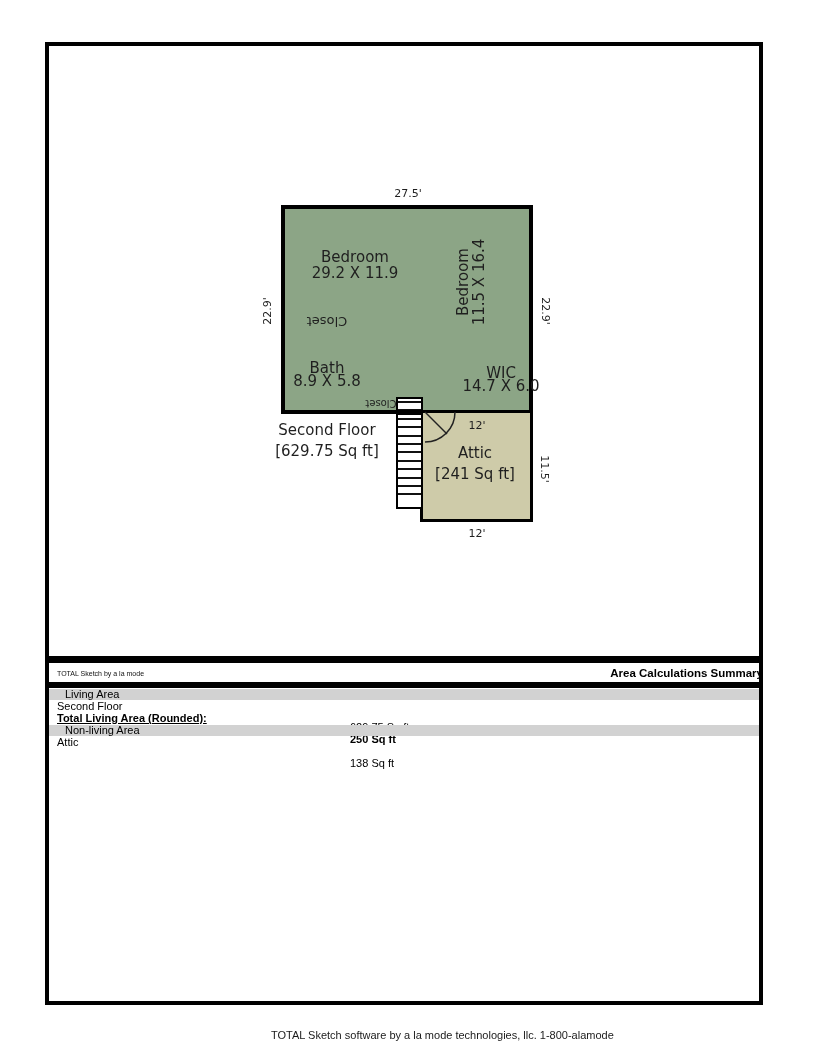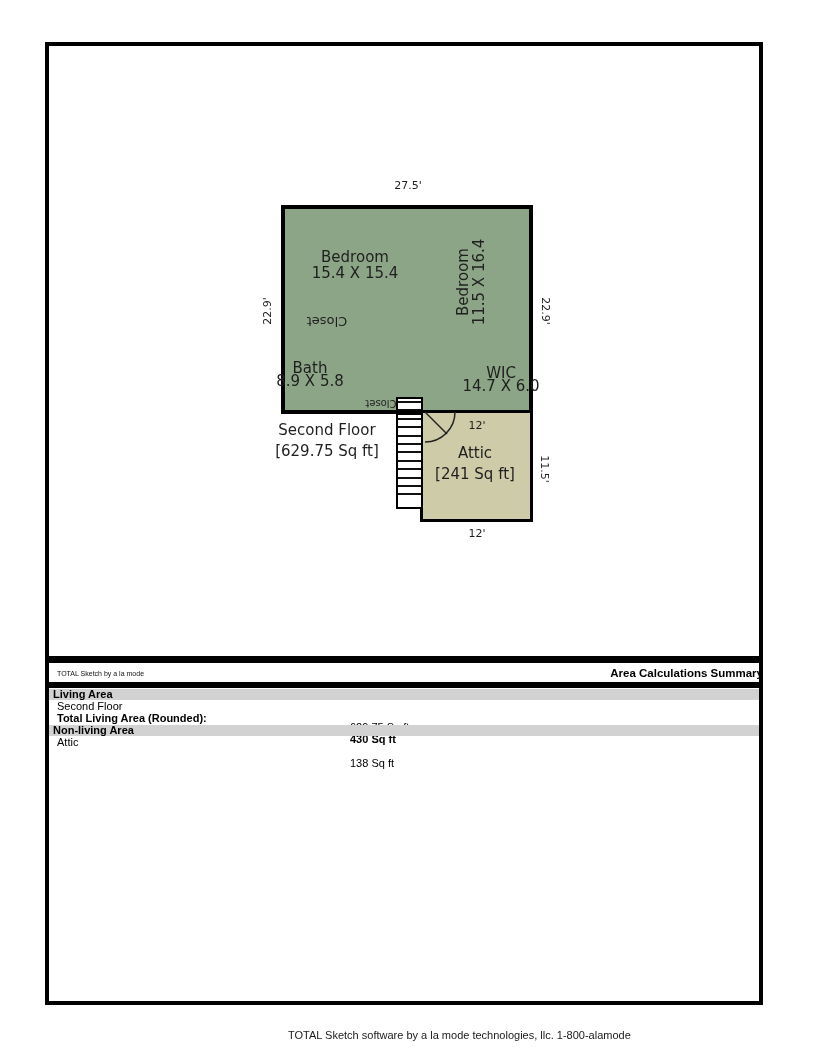--- a/index.html
+++ b/index.html
@@ -35,33 +35,33 @@
   .big-lbl{font-size:15px;line-height:21px;}
 
   
   .rule{left:45px;width:718px;background:#000;}
   .rule-1{top:656px;height:7px;}
   .rule-2{top:682px;height:6px;}
   .summary-brand{left:57px;top:670px;font-family:"Liberation Sans",sans-serif;font-size:7px;color:#111;}
   .summary-title{left:45px;top:667px;width:718px;text-align:right;font-family:"Liberation Sans",sans-serif;
     font-size:11.5px;font-weight:bold;color:#000;}
   .tband{left:49px;width:710px;height:11px;background:#d2d2d2;font-family:"Liberation Sans",sans-serif;
-    font-size:11px;font-weight:bold;line-height:11px;padding-left:4px;box-sizing:border-box;color:#000;}
+    font-size:11px;font-weight:normal;line-height:11px;padding-left:16px;box-sizing:border-box;color:#000;}
   .trow{left:49px;width:710px;height:11px;font-family:"Liberation Sans",sans-serif;font-size:11px;line-height:11px;
     padding-left:8px;box-sizing:border-box;color:#000;}
   .trow .tvalue{position:absolute;left:301px;top:4px;margin-top:17px;}
   .bold{font-weight:bold;}
   .band-living{top:689px;}
   .row-secondfloor{top:701px;}
-  .row-total{top:713px;}
+  .row-total{top:713px;text-decoration:underline;}
   .band-nonliving{top:725px;}
   .row-attic{top:737px;}
 
   
-  .page-footer{left:288px;top:1029px;font-family:"Liberation Sans",sans-serif;font-size:11px;color:#1a1a1a;white-space:nowrap;text-align:center;}
+  .page-footer{left:271px;top:1029px;font-family:"Liberation Sans",sans-serif;font-size:11px;color:#1a1a1a;white-space:nowrap;text-align:center;}
 </style>
 </head>
 <body>
 
 <div class="abs page-border"></div>
 
 <div>
 
   <div class="abs room second-floor-rect"></div>
 
@@ -70,37 +70,37 @@
   <div class="abs stair-shaft">
     <div class="stair-treads"></div>
     <div class="stair-wall"></div>
   </div>
 
   <svg class="abs door-svg" viewBox="0 0 60 50">
     <path d="M 10 6 L 32 28" stroke="#222" stroke-width="1.5" fill="none"></path>
     <path d="M 40 6 A 30 30 0 0 1 10 36" stroke="#222" stroke-width="1.5" fill="none"></path>
   </svg>
 
-  <div class="lbl dim" style="left:408px;top:185px;">27.5'</div>
+  <div class="lbl dim" style="left:408px;top:193px;">27.5'</div>
   <div class="lbl dim rot-ccw" style="left:267px;top:311px;">22.9'</div>
   <div class="lbl dim rot-cw" style="left:545px;top:311px;">22.9'</div>
   <div class="lbl dim" style="left:477px;top:425px;">12'</div>
   <div class="lbl dim rot-cw" style="left:544px;top:469px;">11.5'</div>
   <div class="lbl dim" style="left:477px;top:533px;">12'</div>
 
   <div class="lbl room-lbl" style="left:355px;top:265px;">
     <div>Bedroom</div>
-    <div>15.4 X 15.4</div>
+    <div>29.2 X 11.9</div>
   </div>
   <div class="lbl room-lbl rot-ccw" style="left:471px;top:282px;">
     <div>Bedroom</div>
     <div>11.5 X 16.4</div>
   </div>
   <div class="lbl closet1-lbl rot-flip" style="left:327px;top:321px;">Closet</div>
-  <div class="lbl room-lbl tight" style="left:310px;top:375px;">
+  <div class="lbl room-lbl tight" style="left:327px;top:375px;">
     <div>Bath</div>
     <div>8.9 X 5.8</div>
   </div>
   <div class="lbl room-lbl tight" style="left:501px;top:380px;">
     <div>WIC</div>
     <div>14.7 X 6.0</div>
   </div>
   <div class="lbl closet2-lbl rot-flip" style="left:381px;top:403px;">Closet</div>
 
   <div class="lbl big-lbl" style="left:327px;top:441px;">
@@ -120,21 +120,21 @@
   <div class="abs rule rule-2"></div>
 
   <div class="abs tband band-living">Living Area</div>
 
   <div class="abs trow row-secondfloor">
     <span>Second Floor</span>
     <span class="tvalue">629.75 Sq ft</span>
   </div>
   <div class="abs trow row-total bold">
     <span>Total Living Area (Rounded):</span>
-    <span class="tvalue">430 Sq ft</span>
+    <span class="tvalue">250 Sq ft</span>
   </div>
 
   <div class="abs tband band-nonliving">Non-living Area</div>
 
   <div class="abs trow row-attic">
     <span>Attic</span>
     <span class="tvalue">138 Sq ft</span>
   </div>
 </div>
 

